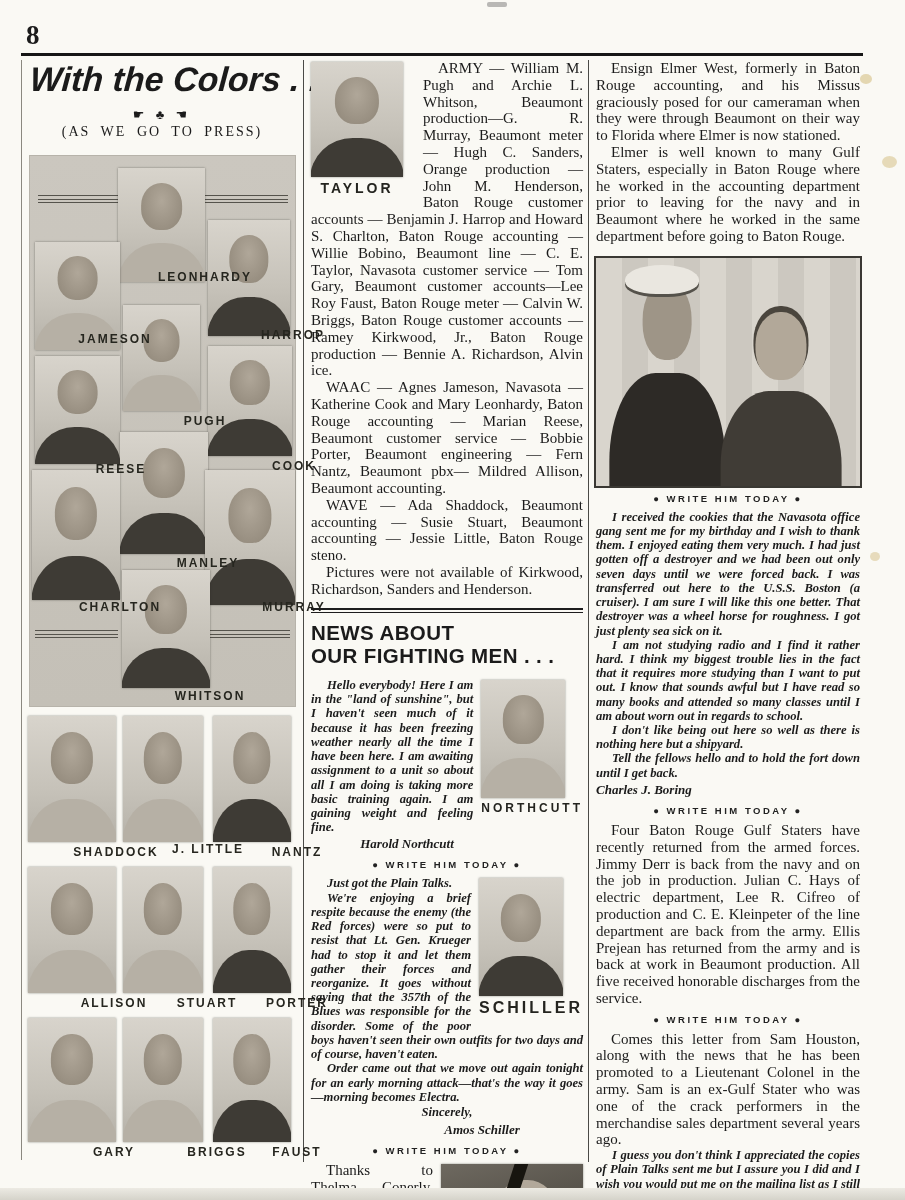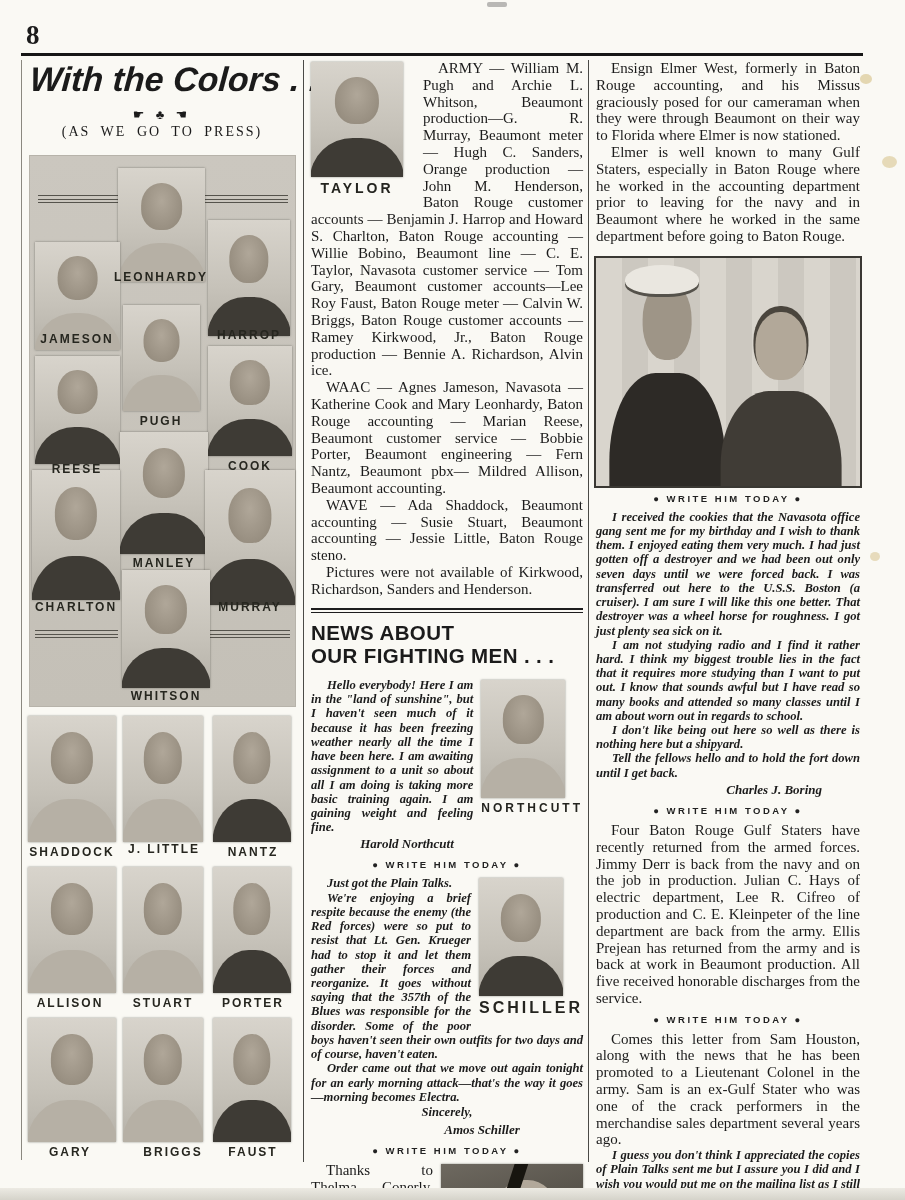--- a/index.html
+++ b/index.html
@@ -56,21 +56,21 @@
     transform:translateX(-50%); border-radius:48% 48% 44% 44%;
     background:radial-gradient(ellipse at 50% 38%, #b0a799 0%, #988f81 70%, #8a8173 100%); }
   .ph::after { content:""; position:absolute; left:50%; bottom:-2%; width:102%; height:36%;
     transform:translateX(-50%); border-radius:46% 46% 0 0 / 100% 100% 0 0; }
   .lt::after { background:#b6b0a5; }
   .dk::after { background:#3e3b35; }
   .phr { position:relative; }
 
   .cap { position:absolute; transform:translateX(-50%); white-space:nowrap;
     font-family:"Liberation Sans", sans-serif; font-weight:700; font-size:12px;
-    letter-spacing:2px; color:#26261f; }
+    letter-spacing:2px; color:#26261f;margin-left:44px; }
   .tline { position:absolute; height:8px;
     border-top:1px solid #55534c; border-bottom:1px solid #55534c;
     background:linear-gradient(#55534c,#55534c) center / 100% 1px no-repeat; }
 
   
   .float-l { float:left;  margin:2px 20px 2px 0; }
   .float-r { float:right; margin:2px 0 2px 8px; }
   .mid-cap { text-align:center; margin-top:3px; font-family:"Liberation Sans", sans-serif;
     font-weight:700; font-size:14px; letter-spacing:3px; color:#24241f; }
   .divider { clear:both; margin:10px 0 8px; height:5px;
@@ -96,21 +96,21 @@
   .fig::after  { content:""; position:absolute; left:50%; bottom:0; width:104%; height:56%;
     transform:translateX(-50%); border-radius:40% 40% 0 0 / 75% 75% 0 0; }
   .fig-man { left:6%; top:10%; width:42%; height:92%; }
   .fig-man::before { background:#9e9587; }
   .fig-man::after  { background:#2d2a26; }
   .officer-cap { position:absolute; left:11%; top:3%; width:28%; height:13%;
     background:#eae7e0; border-radius:50% 50% 42% 42%; box-shadow:0 3px 0 #55524b; }
   .fig-woman { left:48%; top:24%; width:44%; height:78%; }
   .fig-woman::before { background:#b2a899; box-shadow:0 -4px 0 2px #4a453d; }
   .fig-woman::after  { background:#403c36; }
-  .sig-right-a { text-align:right; padding-right:38px; }
+  .sig-right-a { text-align:left; padding-right:38px; }
   .sig-right-b { text-align:right; padding-right:58px; }
 </style>
 </head>
 <body>
 
 <div class="page">
 
   <div class="pageno">8</div>
   <div class="header-rule"></div>
   <div class="vrule vrule-a"></div>
@@ -133,21 +133,21 @@
       <div class="ph dk" style="left:178px;top:64px;width:82px;height:116px"></div>
       <div class="ph lt" style="left:93px;top:149px;width:77px;height:106px"></div>
       <div class="ph dk" style="left:5px;top:200px;width:85px;height:108px"></div>
       <div class="ph dk" style="left:178px;top:190px;width:84px;height:110px"></div>
       <div class="ph dk" style="left:90px;top:276px;width:88px;height:122px"></div>
       <div class="ph dk" style="left:2px;top:314px;width:88px;height:130px"></div>
       <div class="ph dk" style="left:175px;top:314px;width:90px;height:135px"></div>
       <div class="ph dk" style="left:92px;top:414px;width:88px;height:118px"></div>
 
       <div class="cap" style="left:131px;top:114px">LEONHARDY</div>
-      <div class="cap" style="left:47px;top:176px">JAMESON</div>
+      <div class="cap" style="left:41px;top:176px">JAMESON</div>
       <div class="cap" style="left:219px;top:172px">HARROP</div>
       <div class="cap" style="left:131px;top:258px">PUGH</div>
       <div class="cap" style="left:47px;top:306px">REESE</div>
       <div class="cap" style="left:220px;top:303px">COOK</div>
       <div class="cap" style="left:134px;top:400px">MANLEY</div>
       <div class="cap" style="left:46px;top:444px">CHARLTON</div>
       <div class="cap" style="left:220px;top:444px">MURRAY</div>
       <div class="cap" style="left:136px;top:533px">WHITSON</div>
     </div>
 

